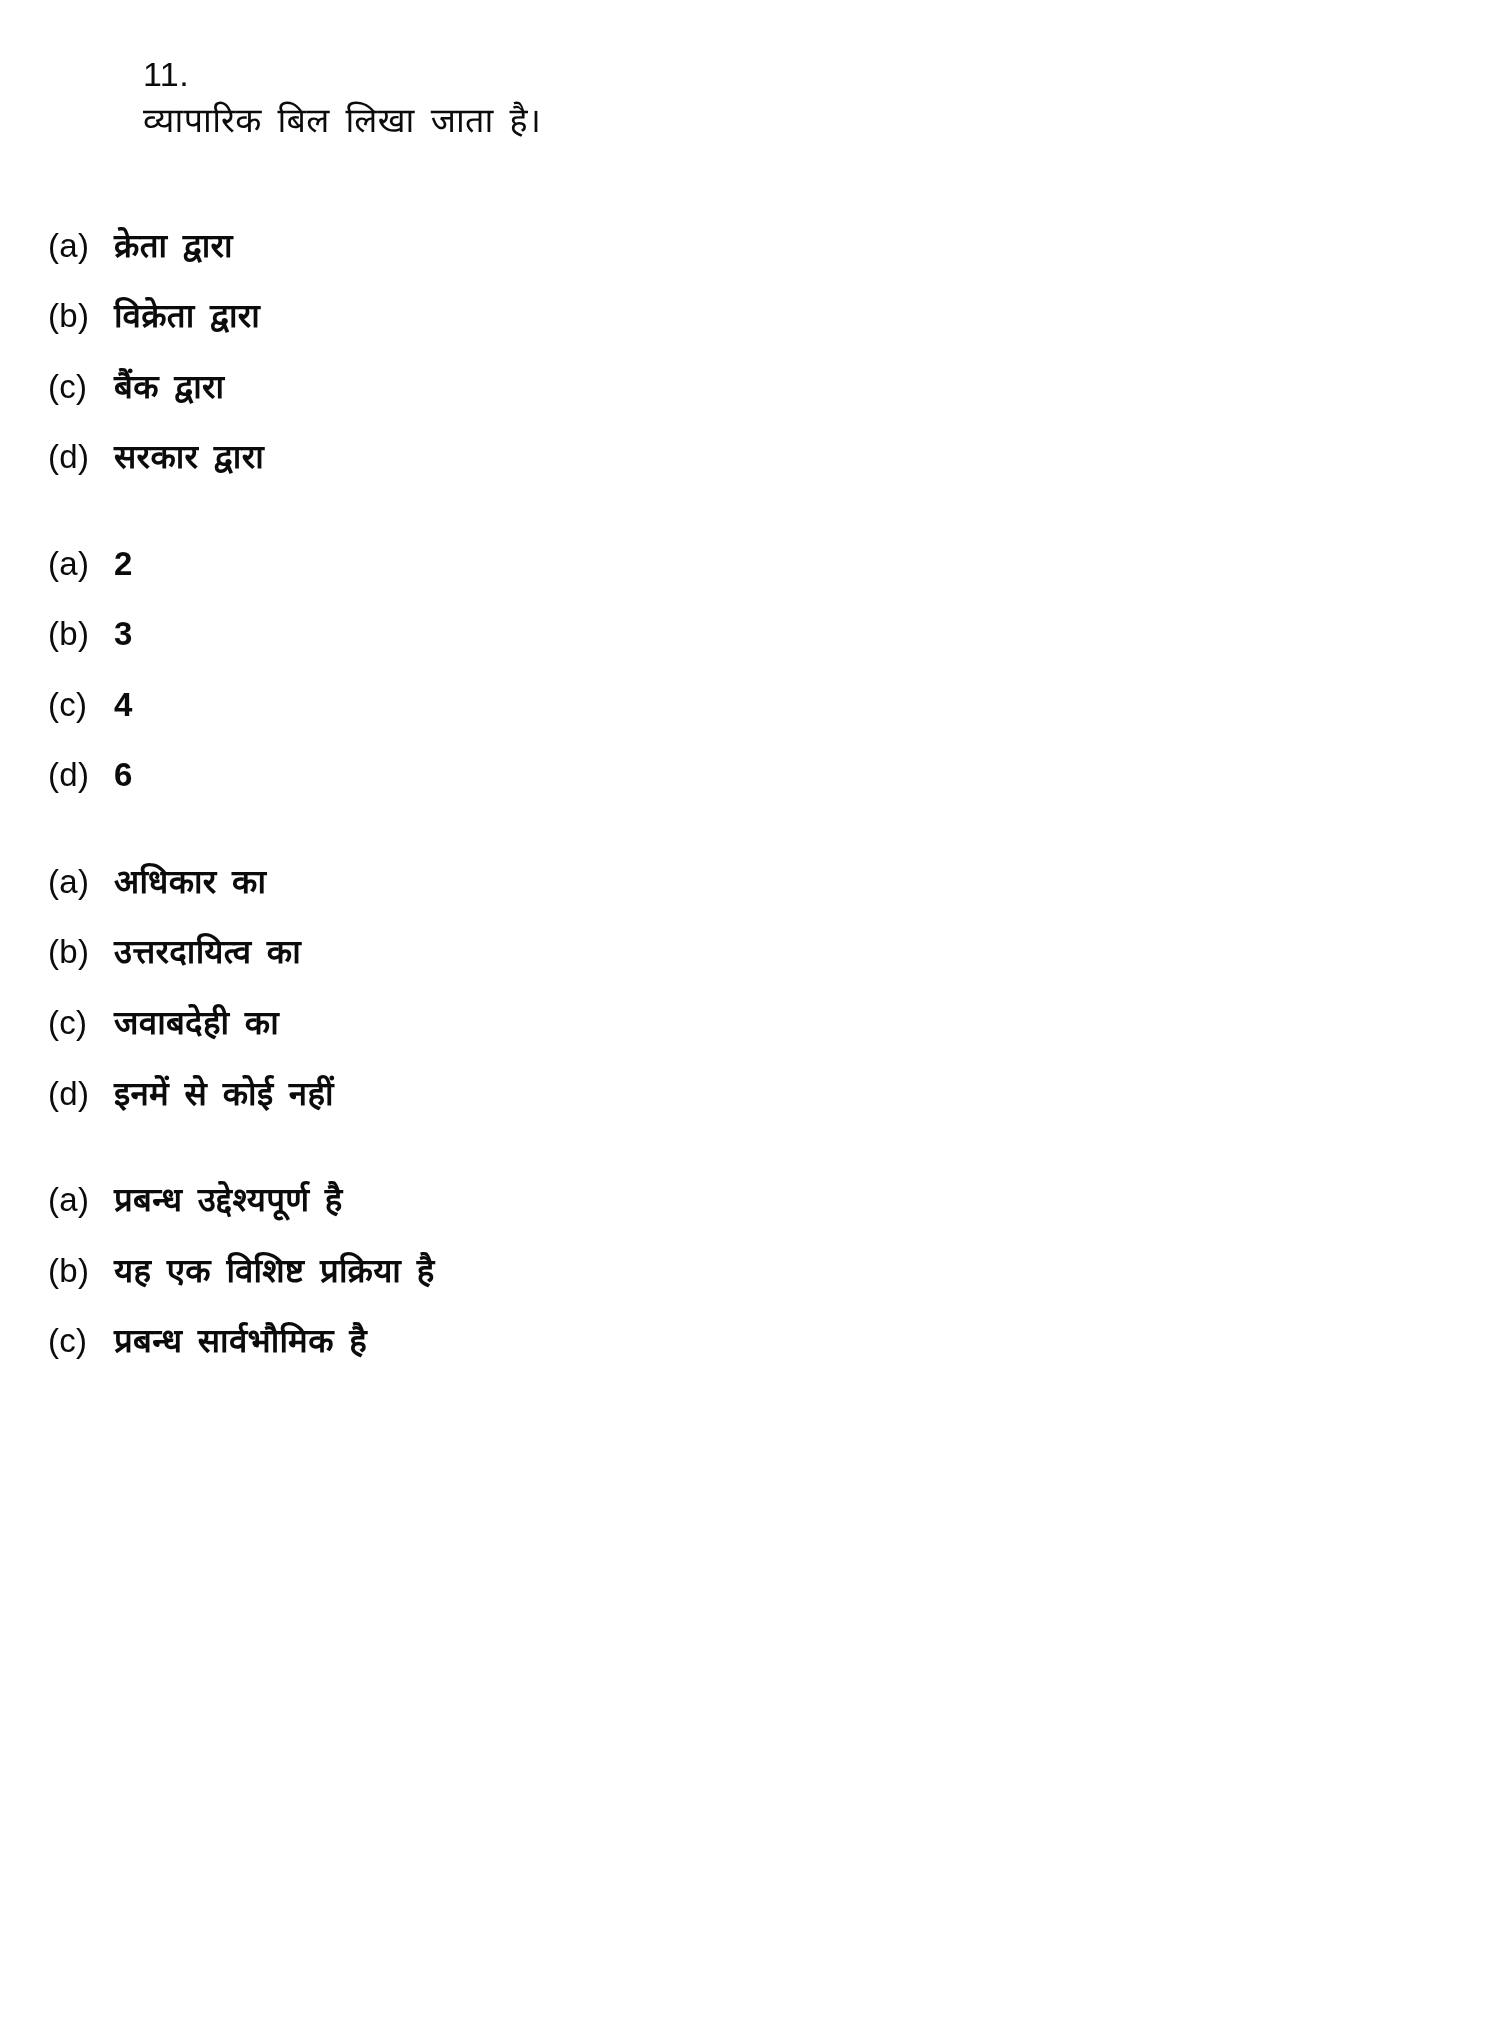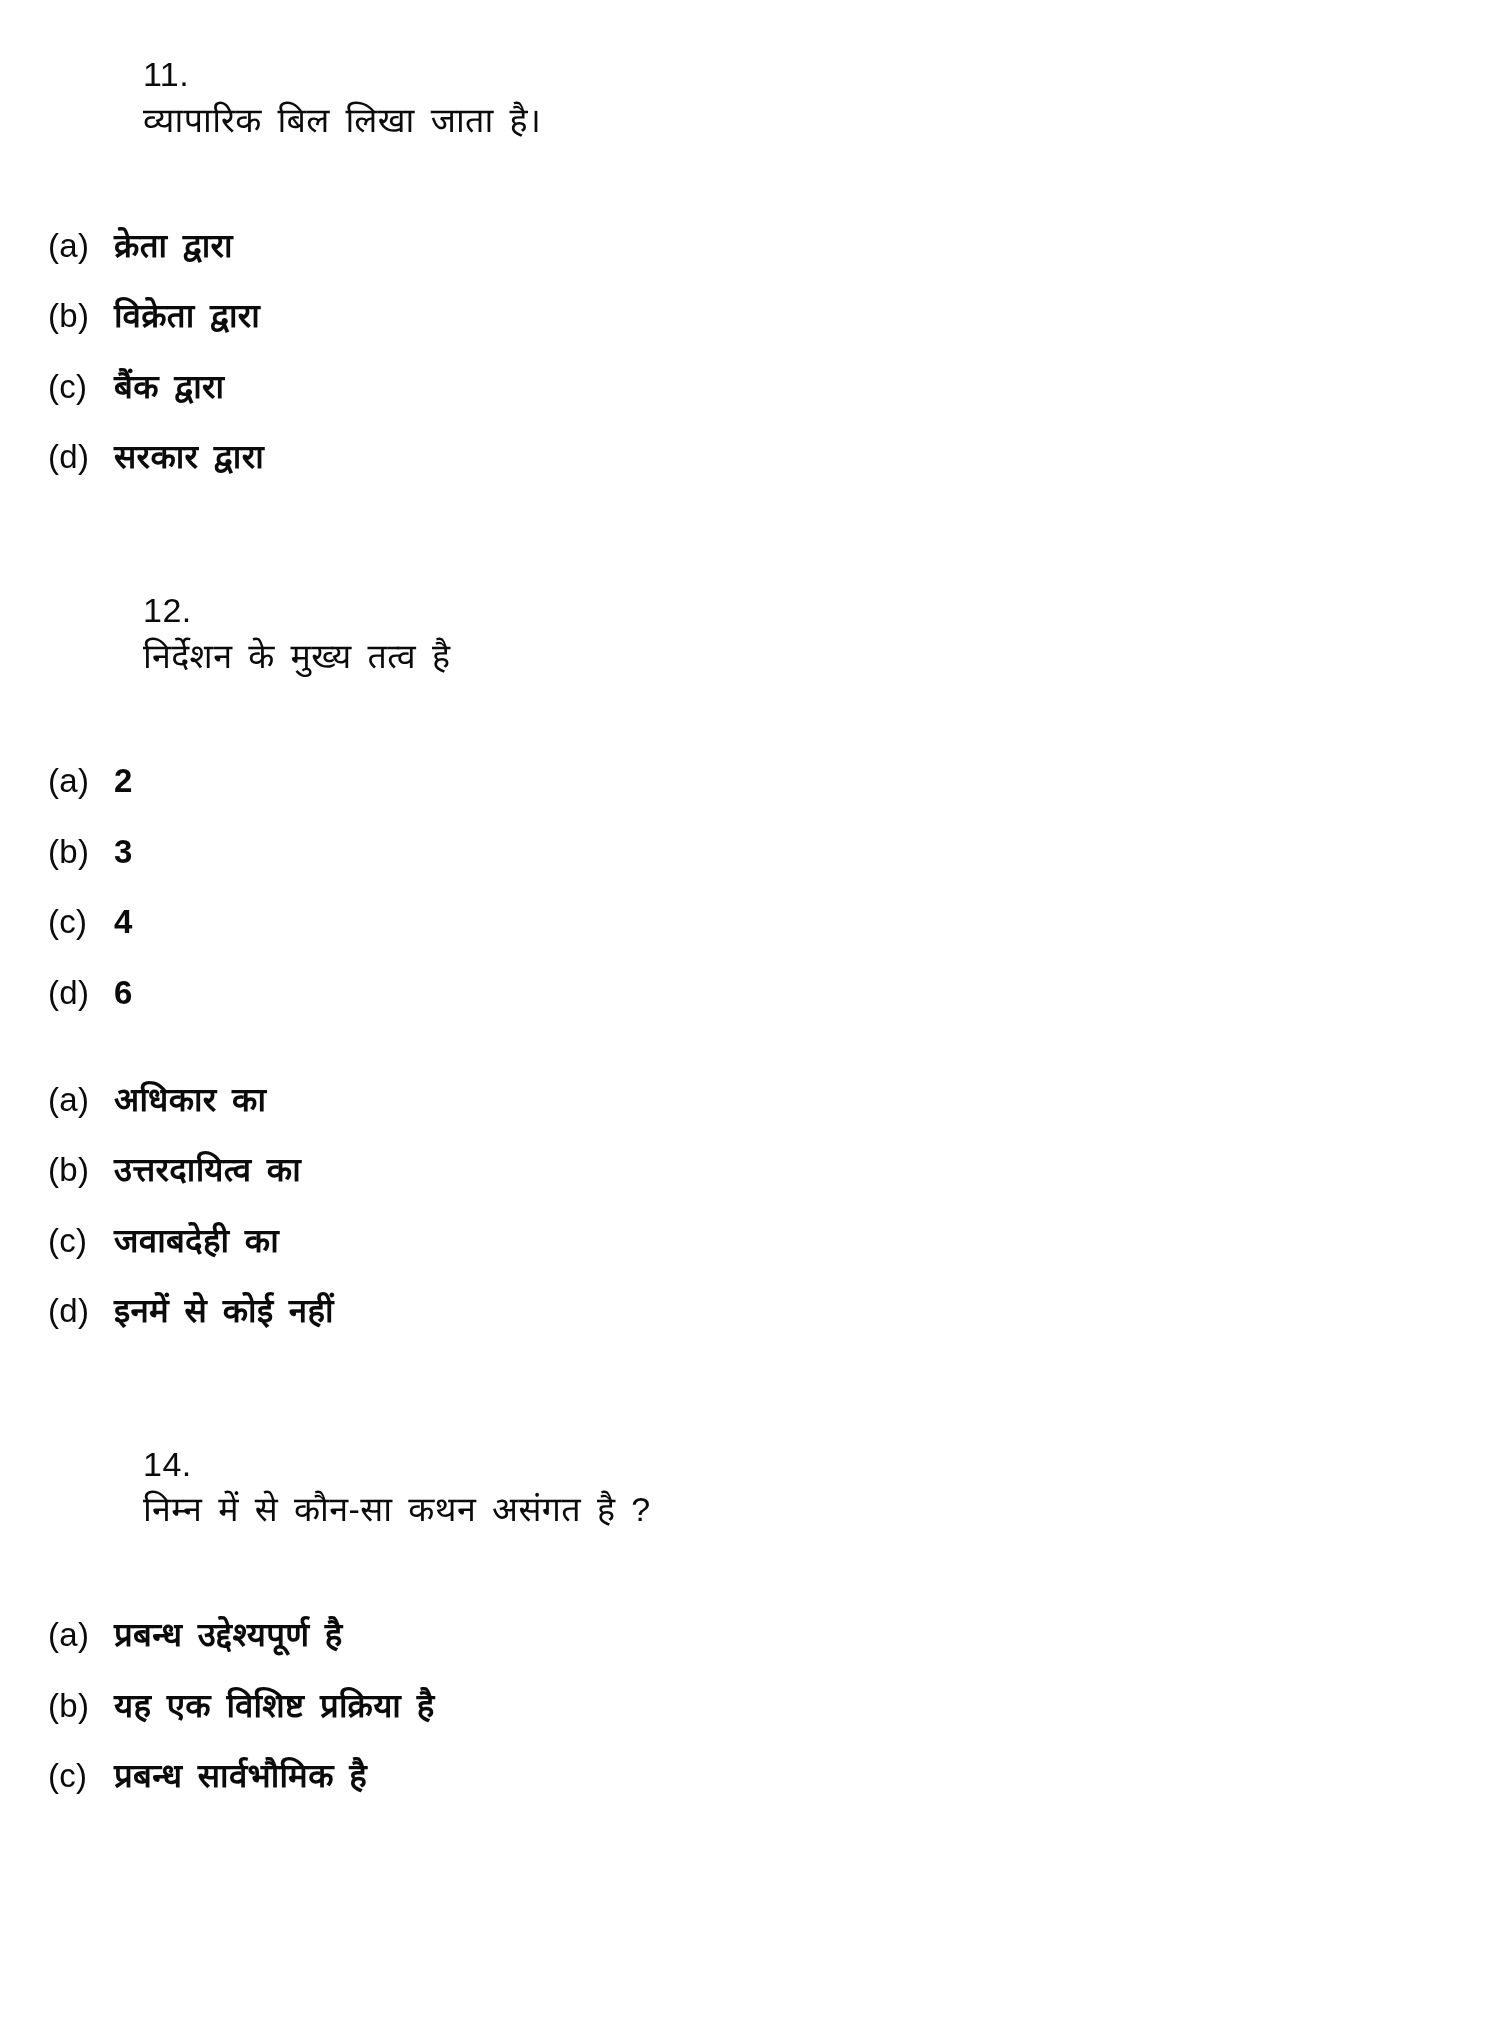--- a/index.html
+++ b/index.html
@@ -83,24 +83,20 @@
       <span class="opt-label">(c)</span>
       <span class="opt-text">बैंक द्वारा</span>
     </div>
     <div class="option">
       <span class="opt-label">(d)</span>
       <span class="opt-text">सरकार द्वारा</span>
     </div>
   </div>
 
   <div class="question-block">
-    <p class="q-text">
-      <span class="q-num">12.</span>
-      <span>निर्देशन के मुख्य तत्व है</span>
-    </p>
     <div class="option numeric">
       <span class="opt-label">(a)</span>
       <span class="opt-text">2</span>
     </div>
     <div class="option numeric">
       <span class="opt-label">(b)</span>
       <span class="opt-text">3</span>
     </div>
     <div class="option numeric">
       <span class="opt-label">(c)</span>
@@ -125,24 +121,20 @@
       <span class="opt-label">(c)</span>
       <span class="opt-text">जवाबदेही का</span>
     </div>
     <div class="option">
       <span class="opt-label">(d)</span>
       <span class="opt-text">इनमें से कोई नहीं</span>
     </div>
   </div>
 
   <div class="question-block">
-    <p class="q-text">
-      <span class="q-num">14.</span>
-      <span>निम्न में से कौन-सा कथन असंगत है ?</span>
-    </p>
     <div class="option">
       <span class="opt-label">(a)</span>
       <span class="opt-text">प्रबन्ध उद्देश्यपूर्ण है</span>
     </div>
     <div class="option">
       <span class="opt-label">(b)</span>
       <span class="opt-text">यह एक विशिष्ट प्रक्रिया है</span>
     </div>
     <div class="option">
       <span class="opt-label">(c)</span>

